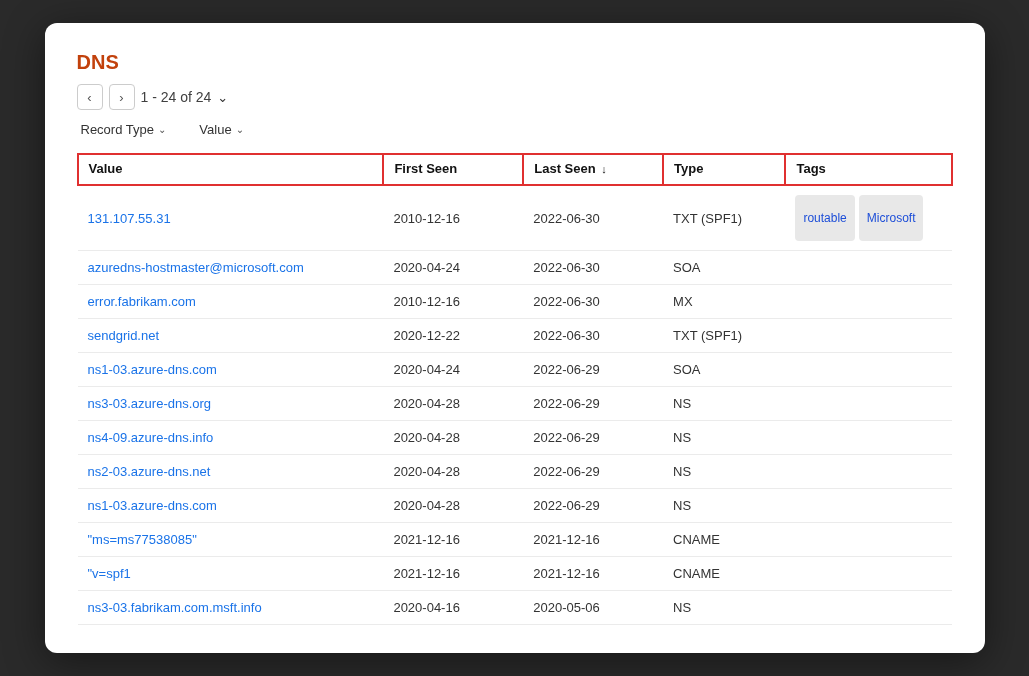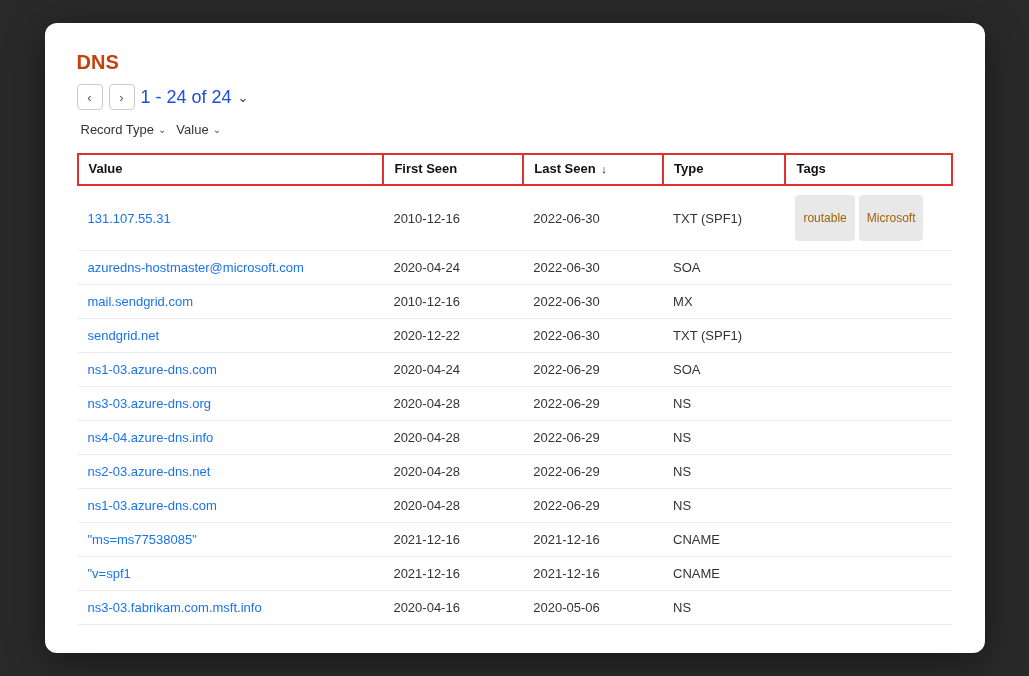--- a/index.html
+++ b/index.html
@@ -38,35 +38,35 @@
       width: 26px;
       height: 26px;
       cursor: pointer;
       display: flex;
       align-items: center;
       justify-content: center;
       font-size: 13px;
       color: #555;
     }
     .pag-info {
-      font-size: 18px;
-      color: #1d4ed8;
+      font-size: 14px;
+      color: #404040;
     }
     .pag-dropdown {
       font-size: 13px;
       color: #333;
       cursor: pointer;
       display: flex;
       align-items: center;
       gap: 3px;
     }
     .filter-row {
       display: flex;
       align-items: flex-end;
-      gap: 2px;
+      gap: 25px;
       margin-bottom: 14px;
     }
     .filter-btn {
       display: flex;
       align-items: center;
       gap: 4px;
       font-size: 13px;
       color: #333;
       cursor: pointer;
       border: none;
@@ -112,21 +112,21 @@
     .sort-icon {
       font-size: 11px;
       margin-left: 2px;
     }
     .tag {
       display: inline-block;
       background: #e8e8e8;
       border-radius: 4px;
       padding: 16px 8px;
       font-size: 12px;
-      color: #a16207;
+      color: #1d4ed8;
       margin-right: 4px;
     }
     .th-value { width: 35%; }
     .th-first { width: 16%; }
     .th-last { width: 16%; }
     .th-type { width: 14%; }
     .th-tags { width: 19%; margin-left: 7px; }
   </style>
 </head>
 <body>
@@ -185,21 +185,21 @@
             <td><span class="tag">routable</span><span class="tag">Microsoft</span></td>
           </tr>
           <tr>
             <td class="value-cell"><a class="value-link" href="#">azuredns-hostmaster@microsoft.com</a></td>
             <td>2020-04-24</td>
             <td>2022-06-30</td>
             <td>SOA</td>
             <td></td>
           </tr>
           <tr>
-            <td class="value-cell"><a class="value-link" href="#">mail.sendgrid.com</a></td>
+            <td class="value-cell"><a class="value-link" href="#">error.fabrikam.com</a></td>
             <td>2010-12-16</td>
             <td>2022-06-30</td>
             <td>MX</td>
             <td></td>
           </tr>
           <tr>
             <td class="value-cell"><a class="value-link" href="#">sendgrid.net</a></td>
             <td>2020-12-22</td>
             <td>2022-06-30</td>
             <td>TXT (SPF1)</td>
@@ -213,21 +213,21 @@
             <td></td>
           </tr>
           <tr>
             <td class="value-cell"><a class="value-link" href="#">ns3-03.azure-dns.org</a></td>
             <td>2020-04-28</td>
             <td>2022-06-29</td>
             <td>NS</td>
             <td></td>
           </tr>
           <tr>
-            <td class="value-cell"><a class="value-link" href="#">ns4-04.azure-dns.info</a></td>
+            <td class="value-cell"><a class="value-link" href="#">ns4-09.azure-dns.info</a></td>
             <td>2020-04-28</td>
             <td>2022-06-29</td>
             <td>NS</td>
             <td></td>
           </tr>
           <tr>
             <td class="value-cell"><a class="value-link" href="#">ns2-03.azure-dns.net</a></td>
             <td>2020-04-28</td>
             <td>2022-06-29</td>
             <td>NS</td>

